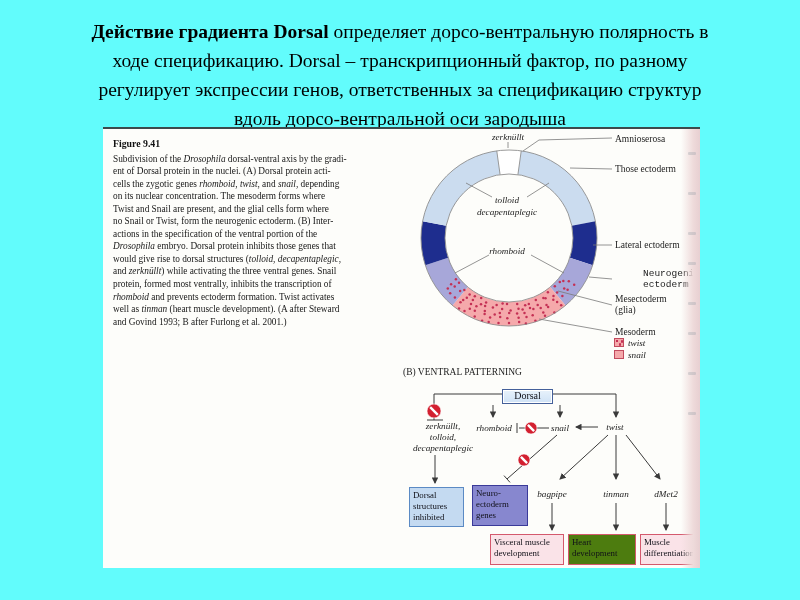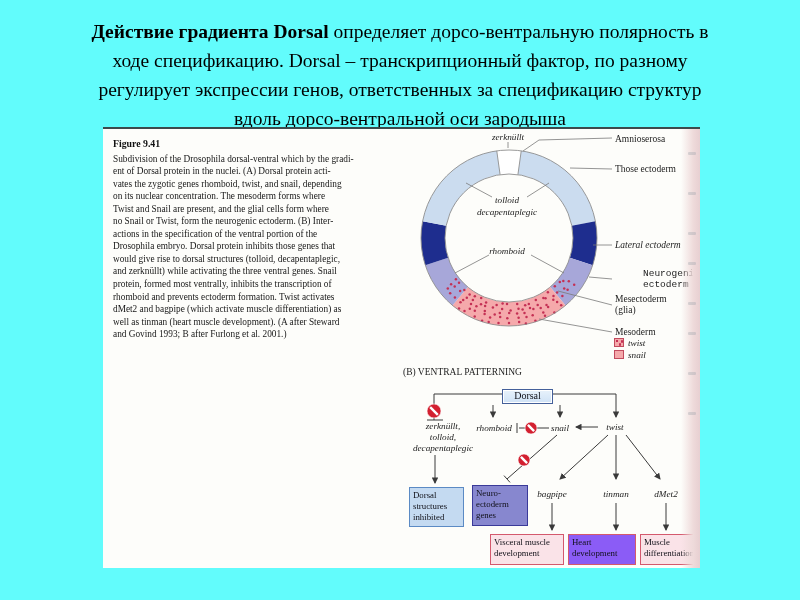--- a/index.html
+++ b/index.html
@@ -1,21 +1,21 @@
 <!DOCTYPE html>
 <html><head>
 <meta charset="utf-8">
 <style>
   html,body{margin:0;padding:0;background:#333;}
   .slide{position:relative;width:800px;height:600px;background:#62fcfc;overflow:hidden;
          font-family:"Liberation Serif",serif;}
   .title-block{position:absolute;left:0;top:17px;width:100%;text-align:center;
                font-size:19.5px;line-height:29px;color:#000;}
   .title-block .b{font-weight:bold;}
-  .i{}
+  .i{font-style:italic;}
   .page{position:absolute;left:103px;top:127px;width:597px;height:441px;
         background:#fdfdfa;border-top:2px solid #3c4a4c;overflow:hidden;box-sizing:border-box;}
   .page-edge{position:absolute;right:0;top:0;width:19px;height:100%;
              background:linear-gradient(to right,rgba(238,217,217,0),#eedada 65%,#e7cfd1);}
   .edge-mark{position:absolute;background:#9aa0a8;opacity:.35;border-radius:1px;}
   .caption{position:absolute;left:10px;top:9px;width:288px;color:#171717;}
   .fig-head{font-family:Liberation Serif, serif;font-weight:bold;font-size:9.8px;
             margin-bottom:3.5px;color:#111;}
   .cline{font-size:9.3px;line-height:12.55px;white-space:nowrap;}
   svg.overlay{position:absolute;left:0;top:0;}
@@ -38,33 +38,32 @@
   <div class="title-block" id="title-block">
       <div class="tline"><span class="b">Действие градиента Dorsal</span><span> определяет дорсо-вентральную полярность в</span></div>
       <div class="tline"><span>ходе спецификацию. Dorsal – транскрипционный фактор, по разному</span></div>
       <div class="tline"><span>регулирует экспрессии генов, ответственных за спецификацию структур</span></div>
       <div class="tline"><span>вдоль дорсо-вентральной оси зародыша</span></div>
     </div>
   <div class="page" id="page">
     <div class="caption">
       <div class="fig-head">Figure 9.41</div>
       <div id="caption-lines">
-          <div class="cline"><span>Subdivision of the </span><span class="i">Drosophila</span><span> dorsal-ventral which by the gradi-</span></div>
+          <div class="cline"><span>Subdivision of the </span><span class="i">Drosophila</span><span> dorsal-ventral axis by the gradi-</span></div>
           <div class="cline"><span>ent of Dorsal protein in the nuclei. (A) Dorsal protein acti-</span></div>
-          <div class="cline"><span>vates the zygotic genes </span><span class="i">rhomboid</span><span>, </span><span class="i">twist</span><span>, and </span><span class="i">snail</span><span>, depending</span></div>
+          <div class="cline"><span>cells the zygotic genes </span><span class="i">rhomboid</span><span>, </span><span class="i">twist</span><span>, and </span><span class="i">snail</span><span>, depending</span></div>
           <div class="cline"><span>on its nuclear concentration. The mesoderm forms where</span></div>
           <div class="cline"><span>Twist and Snail are present, and the glial cells form where</span></div>
           <div class="cline"><span>no Snail or Twist, form the neurogenic ectoderm. (B) Inter-</span></div>
           <div class="cline"><span>actions in the specification of the ventral portion of the</span></div>
           <div class="cline"><span class="i">Drosophila</span><span> embryo. Dorsal protein inhibits those genes that</span></div>
           <div class="cline"><span>would give rise to dorsal structures (</span><span class="i">tolloid</span><span>, </span><span class="i">decapentaplegic</span><span>,</span></div>
           <div class="cline"><span>and </span><span class="i">zerknüllt</span><span>) while activating the three ventral genes. Snail</span></div>
           <div class="cline"><span>protein, formed most ventrally, inhibits the transcription of</span></div>
           <div class="cline"><span class="i">rhomboid</span><span> and prevents ectoderm formation. Twist activates</span></div>
-          <div class="cline"><span class="i">dMet2</span><span> and </span><span class="i">bagpipe</span><span> (which activate muscle differentiation) as</span></div>
           <div class="cline"><span>well as </span><span class="i">tinman</span><span> (heart muscle development). (A after Steward</span></div>
           <div class="cline"><span>and Govind 1993; B after Furlong et al. 2001.)</span></div>
         </div>
     </div>
     <svg class="overlay" id="diag-svg" width="597" height="441" viewBox="0 0 597 441">
         <defs>
           <marker id="arr" viewBox="0 0 10 10" refX="8.5" refY="5" markerWidth="6.5" markerHeight="6.5" orient="auto">
             <path d="M0,0 L10,5 L0,10 z" fill="#3a3a3a"></path>
           </marker>
         </defs>
@@ -207,21 +206,21 @@
           <rect x="416.6" y="329.8" width="8.8" height="2.4" fill="#fff" transform="rotate(45 421 331)"></rect>
         </g>
       </svg>
     <div id="labels">
         <div class="dlab ilab cc" style="left: 405px; top: 8px;">zerknüllt</div>
         <div class="dlab lm" style="left: 512px; top: 10px;">Amnioserosa</div>
         <div class="dlab lm" style="left: 512px; top: 40px;">Those ectoderm</div>
         <div class="dlab ilab cc" style="left: 404px; top: 71px;">tolloid</div>
         <div class="dlab ilab cc" style="left: 404px; top: 83px;">decapentaplegic</div>
         <div class="dlab ilab cc" style="left: 404px; top: 122px;">rhomboid</div>
-        <div class="dlab lm" style="left: 512px; top: 116px; font-style: italic;">Lateral ectoderm</div>
+        <div class="dlab lm" style="left: 512px; top: 116px;">Lateral ectoderm</div>
         <div class="dlab lm" style="left: 540px; top: 150px; font-family: Liberation Mono, monospace;">
           <div>Neurogenic</div>
           <div>ectoderm</div>
         </div>
         <div class="dlab lm" style="left: 512px; top: 176px;">
           <div>Mesectoderm</div>
           <div>(glia)</div>
         </div>
         <div class="dlab lm" style="left: 512px; top: 203px;">Mesoderm</div>
         <div class="sw dots" style="left: 511px; top: 209px;"></div>
@@ -250,21 +249,21 @@
         </div>
         <div class="fbox" style="left: 369px; top: 356px; width: 56px; height: 41px; background: rgb(135, 135, 207); border: 1.6px solid rgb(58, 58, 153);">
           <div>Neuro-</div>
           <div>ectoderm</div>
           <div>genes</div>
         </div>
         <div class="fbox" style="left: 387px; top: 405px; width: 74px; height: 31px; background: rgb(250, 227, 232); border: 1.6px solid rgb(212, 89, 109);">
           <div>Visceral muscle</div>
           <div>development</div>
         </div>
-        <div class="fbox" style="left: 465px; top: 405px; width: 68px; height: 31px; background: #8b5cf6; border: 1.6px solid rgb(212, 89, 109);">
+        <div class="fbox" style="left: 465px; top: 405px; width: 68px; height: 31px; background: #4d7c0f; border: 1.6px solid rgb(212, 89, 109);">
           <div>Heart</div>
           <div>development</div>
         </div>
         <div class="fbox" style="left: 537px; top: 405px; width: 62px; height: 31px; background: rgb(250, 227, 232); border: 1.6px solid rgb(212, 89, 109);">
           <div>Muscle</div>
           <div>differentiation</div>
         </div>
       </div>
     <div class="page-edge" id="page-edge">
         <div class="edge-mark" style="right: 4px; top: 23px; width: 8px; height: 3px;"></div>

